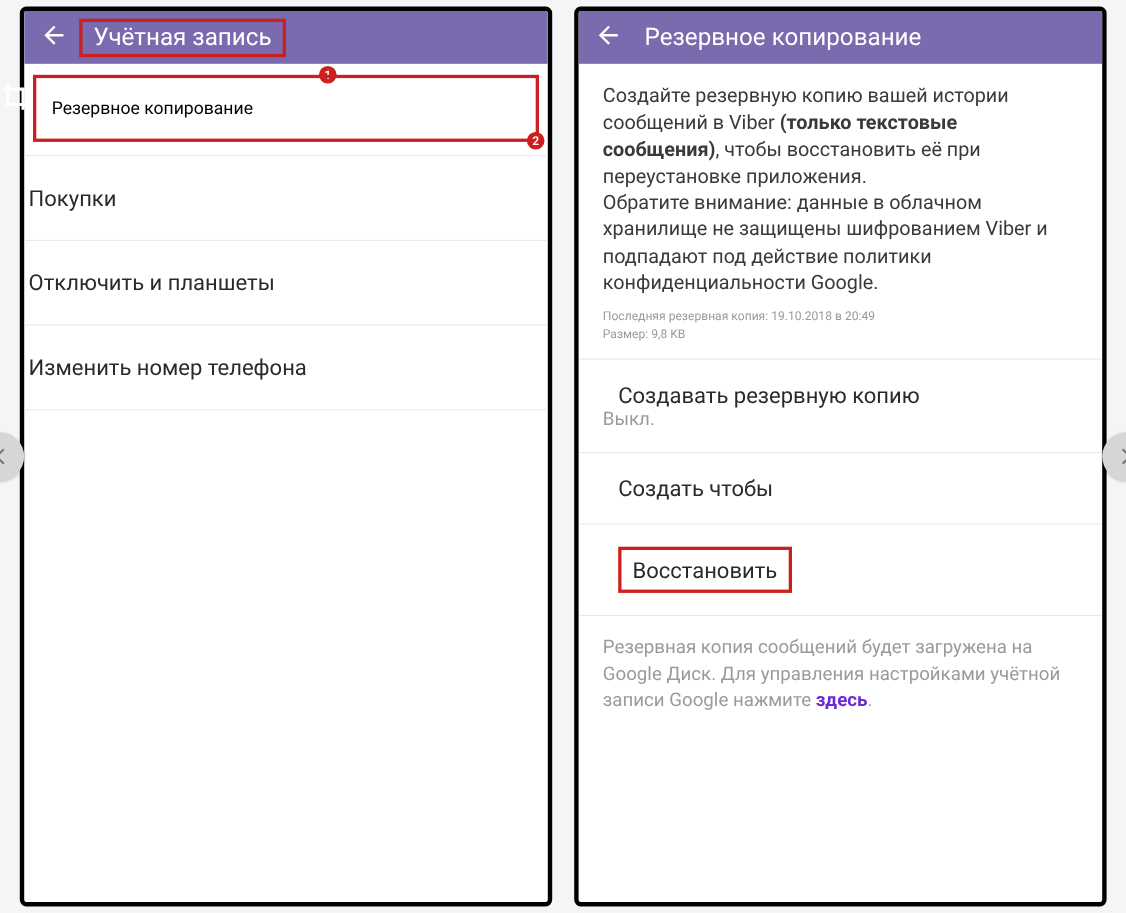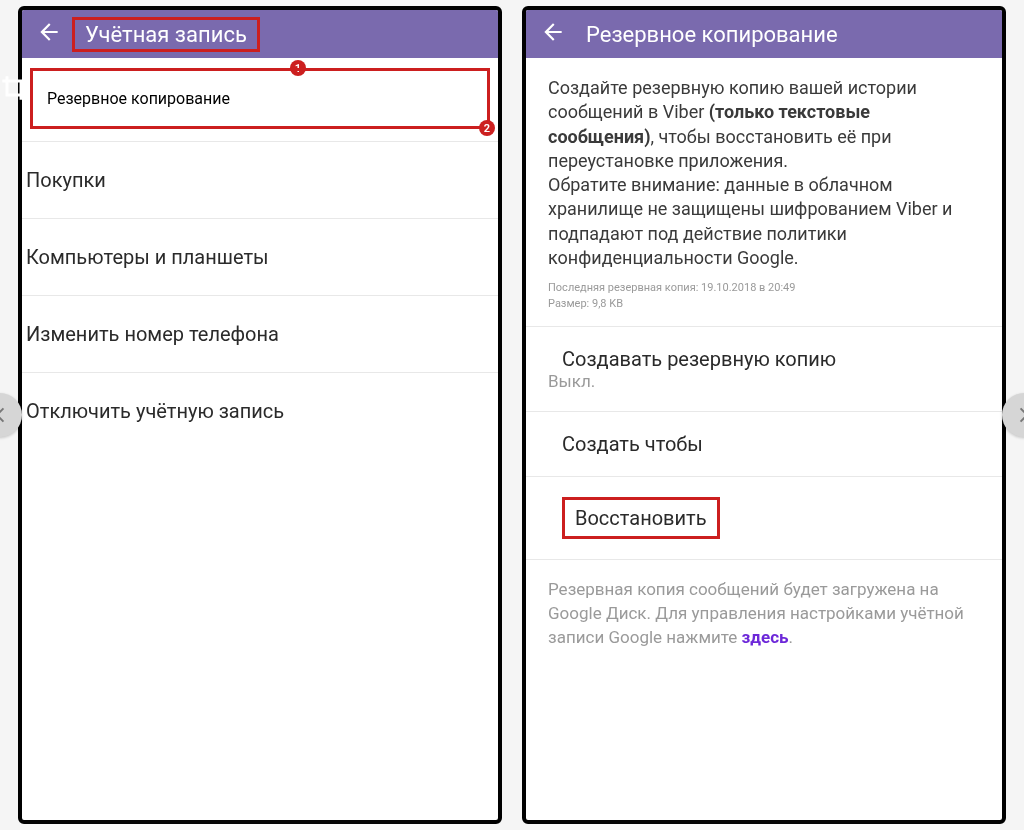--- a/index.html
+++ b/index.html
@@ -128,23 +128,22 @@
       <span class="title hl-title">Учётная запись</span>
       <span class="badge" style="left:268px; top:50px;">1</span>
     </div>
     <div class="content">
       <div class="hl-item" style="position:relative;">
         <span>Резервное копирование</span>
         <span class="badge" style="right:-8px; bottom:-10px;">2</span>
       </div>
       <div style="border-bottom:1px solid #e8e8e8; margin-top:14px;"></div>
       <div class="list-item">Покупки</div>
-      <div class="list-item">Компьютеры и планшеты</div>
+      <div class="list-item">Отключить и планшеты</div>
       <div class="list-item">Изменить номер телефона</div>
-      <div class="list-item" style="border-bottom:none;">Отключить учётную запись</div>
     </div>
   </div>
 
   <div class="phone">
     <div class="appbar">
       <span class="back">
         <svg viewBox="0 0 24 24">
             <path d="M20 11H7.8l5.6-5.6L12 4l-8 8 8 8 1.4-1.4L7.8 13H20z"></path>
           </svg>
       </span>

